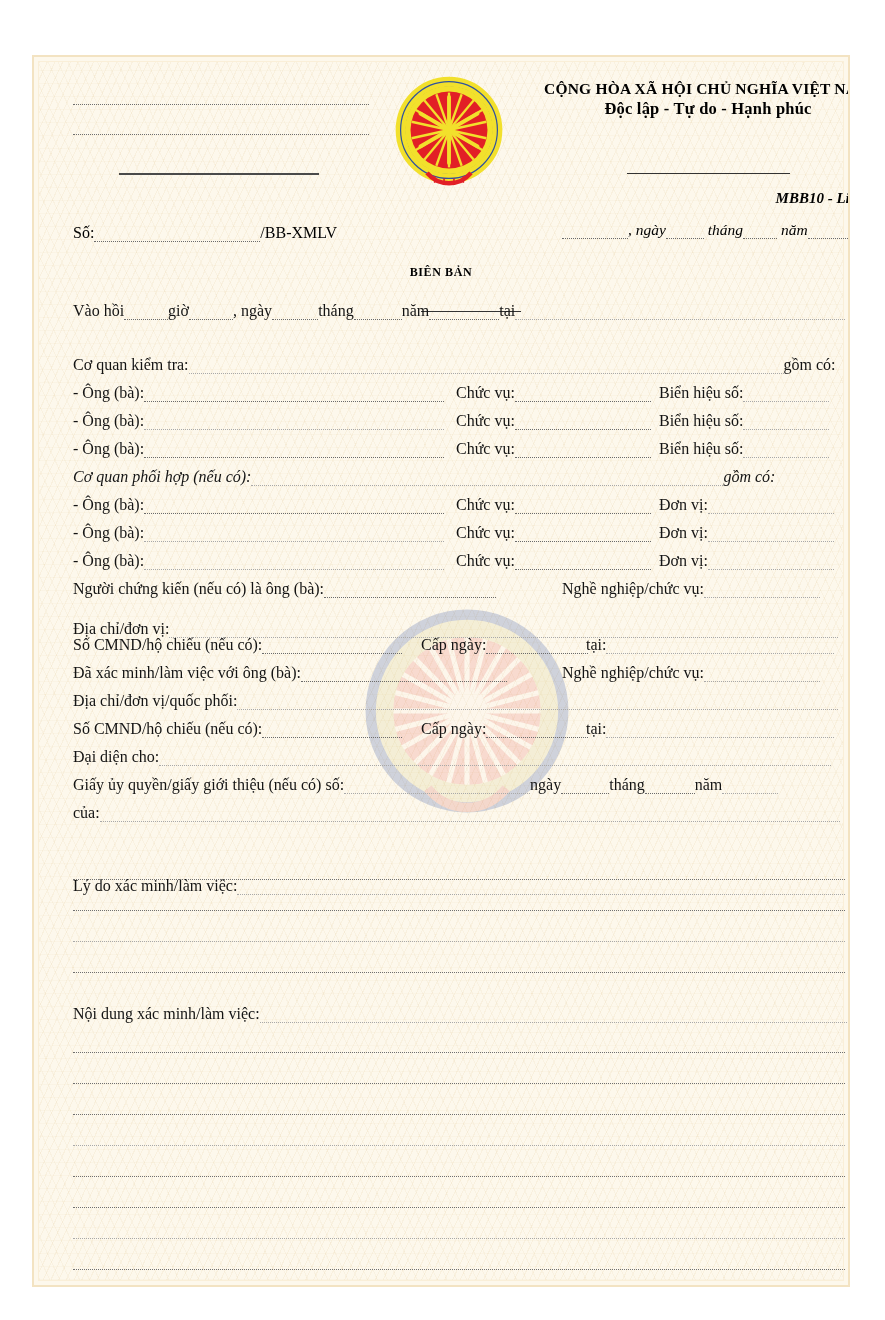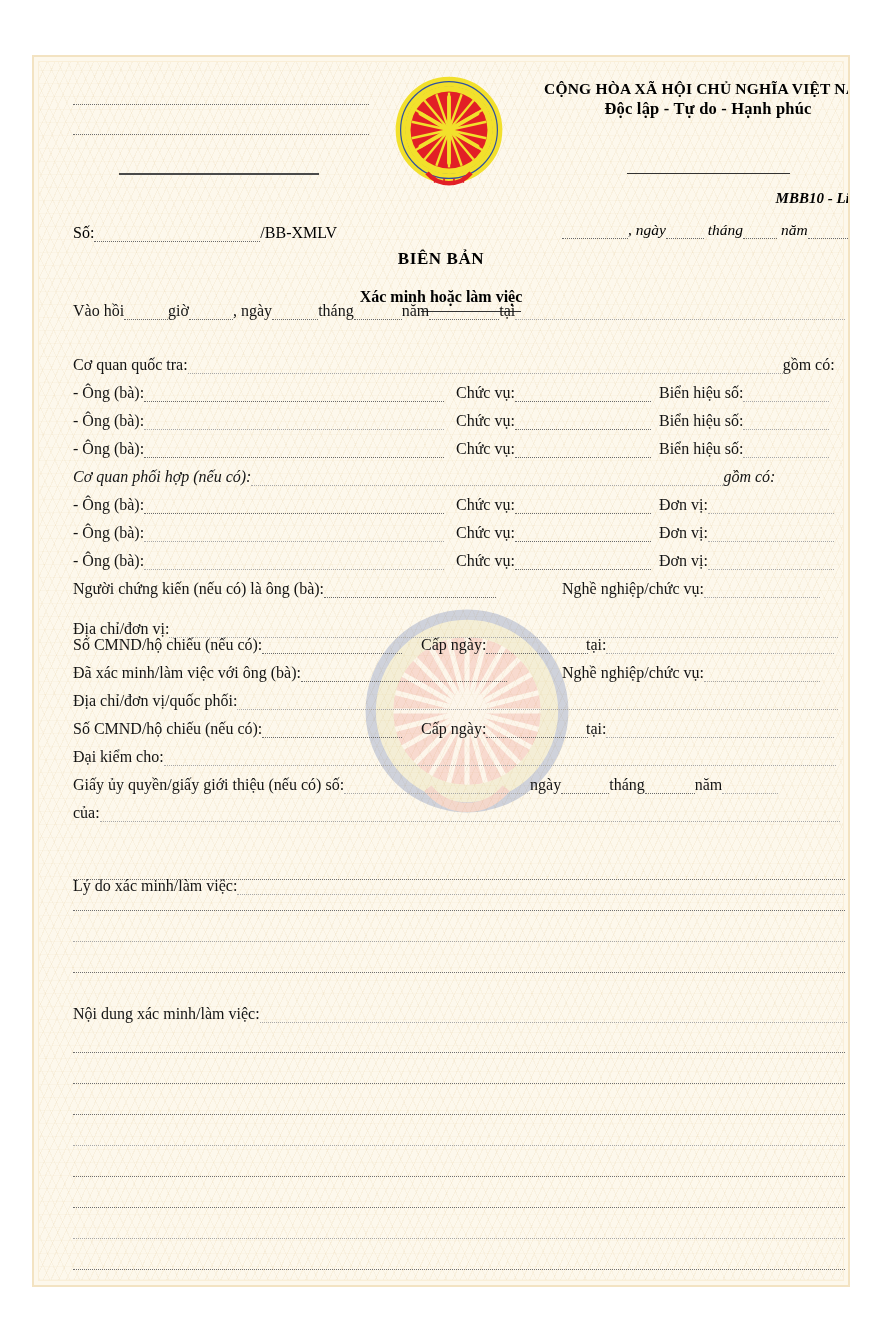--- a/index.html
+++ b/index.html
@@ -138,21 +138,21 @@
   }
 
   
   .title {
     position: absolute;
     left: 0;
     width: 100%;
     text-align: center;
     font-weight: bold;
   }
-  .title.t1 { top: 192px; font-size: 17px; letter-spacing: .6px; }
+  .title.t1 { top: 208px; font-size: 12px; letter-spacing: .6px; }
   .title.t2 { top: 231px; font-size: 16px; }
   .title-rule {
     position: absolute;
     left: 387px;
     top: 254px;
     width: 100px;
     border-bottom: 1.6px solid #333;
     height: 0;
   }
 
@@ -297,29 +297,28 @@
     </div>
 
     <div class="date-line">
       <span class="dots" style="width:66px;"></span><span class="lbl">,</span>
       <span class="lbl">ngày</span><span class="dots" style="width:38px;"></span>
       <span class="lbl">tháng</span><span class="dots" style="width:34px;"></span>
       <span class="lbl">năm</span><span class="dots" style="width:54px;"></span>
     </div>
 
     <div class="title t1">BIÊN BẢN</div>
-    <div class="title t2">Xác minh hoặc làm việc</div>
     <div class="title-rule"></div>
 
     <div class="row" style="top:245px;">
       <span class="lbl">Vào hồi</span><span class="dots" style="width:44px;"></span><span class="lbl">giờ</span><span class="dots" style="width:44px;"></span><span class="lbl">, ngày</span><span class="dots" style="width:46px;"></span><span class="lbl">tháng</span><span class="dots" style="width:48px;"></span><span class="lbl">năm</span><span class="dots" style="width:70px;"></span><span class="lbl">tại</span><span class="dots pale" style="width:330px;"></span>
     </div>
 
     <div class="rowwrap" style="top:299px;">
-      <span class="lbl">Cơ quan quốc tra:</span><span class="dots pale" style="width:595px;"></span><span class="lbl">gồm có:</span>
+      <span class="lbl">Cơ quan kiểm tra:</span><span class="dots pale" style="width:595px;"></span><span class="lbl">gồm có:</span>
     </div>
 
     <div class="rowwrap" style="top:327px;">
       <span class="lbl">- Ông (bà):</span><span class="dots" style="width:300px;"></span><span class="col-b" style="left:383px;"><span class="lbl">Chức vụ:</span><span class="dots" style="width:136px;"></span></span><span class="col-b" style="left:586px;"><span class="lbl">Biển hiệu số:</span><span class="dots pale" style="width:86px;"></span></span>
     </div>
     <div class="rowwrap" style="top:355px;">
       <span class="lbl">- Ông (bà):</span><span class="dots pale" style="width:300px;"></span><span class="col-b" style="left:383px;"><span class="lbl">Chức vụ:</span><span class="dots" style="width:136px;"></span></span><span class="col-b" style="left:586px;"><span class="lbl">Biển hiệu số:</span><span class="dots pale" style="width:86px;"></span></span>
     </div>
     <div class="rowwrap" style="top:383px;">
       <span class="lbl">- Ông (bà):</span><span class="dots" style="width:300px;"></span><span class="col-b" style="left:383px;"><span class="lbl">Chức vụ:</span><span class="dots" style="width:136px;"></span></span><span class="col-b" style="left:586px;"><span class="lbl">Biển hiệu số:</span><span class="dots pale" style="width:86px;"></span></span>
@@ -351,21 +350,21 @@
     <div class="rowwrap" style="top:607px;">
       <span class="lbl">Đã xác minh/làm việc với ông (bà):</span><span class="dots" style="width:206px;"></span><span class="col-b" style="left:489px;"><span class="lbl">Nghề nghiệp/chức vụ:</span><span class="dots pale" style="width:116px;"></span></span>
     </div>
     <div class="rowwrap" style="top:635px;">
       <span class="lbl">Địa chỉ/đơn vị/quốc phối:</span><span class="dots pale" style="width:601px;"></span>
     </div>
     <div class="rowwrap" style="top:663px;">
       <span class="lbl">Số CMND/hộ chiếu (nếu có):</span><span class="dots" style="width:140px;"></span><span class="col-b" style="left:348px;"><span class="lbl">Cấp ngày:</span><span class="dots" style="width:102px;"></span></span><span class="col-b" style="left:513px;"><span class="lbl">tại:</span><span class="dots pale" style="width:228px;"></span></span>
     </div>
     <div class="rowwrap" style="top:691px;">
-      <span class="lbl">Đại kiểm cho:</span><span class="dots pale" style="width:672px;"></span>
+      <span class="lbl">Đại diện cho:</span><span class="dots pale" style="width:672px;"></span>
     </div>
     <div class="rowwrap" style="top:719px;">
       <span class="lbl">Giấy ủy quyền/giấy giới thiệu (nếu có) số:</span><span class="dots pale" style="width:186px;"></span><span class="lbl">ngày</span><span class="dots" style="width:48px;"></span><span class="lbl">tháng</span><span class="dots" style="width:50px;"></span><span class="lbl">năm</span><span class="dots pale" style="width:56px;"></span>
     </div>
     <div class="rowwrap" style="top:747px;">
       <span class="lbl">của:</span><span class="dots pale" style="width:740px;"></span>
     </div>
 
     <div class="rowwrap" style="top:820px;">
       <span class="lbl">Lý do xác minh/làm việc:</span><span class="dots pale" style="width:608px;"></span>

